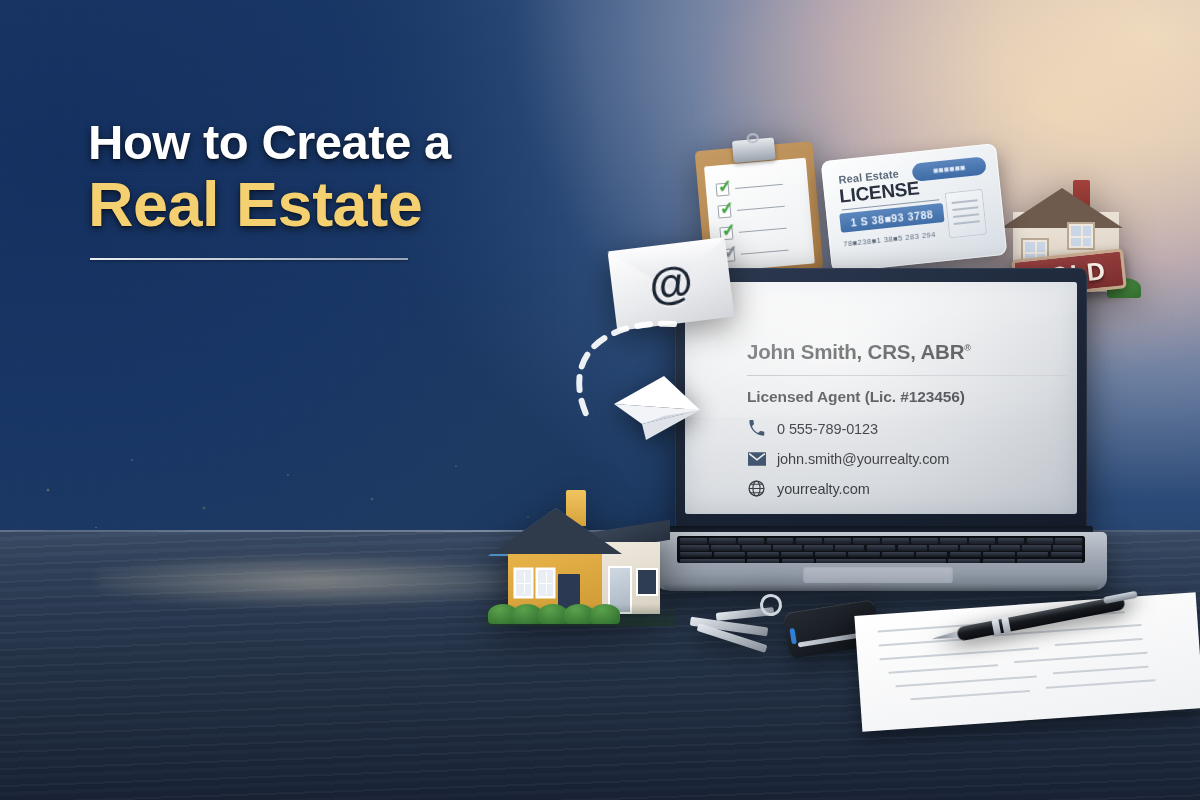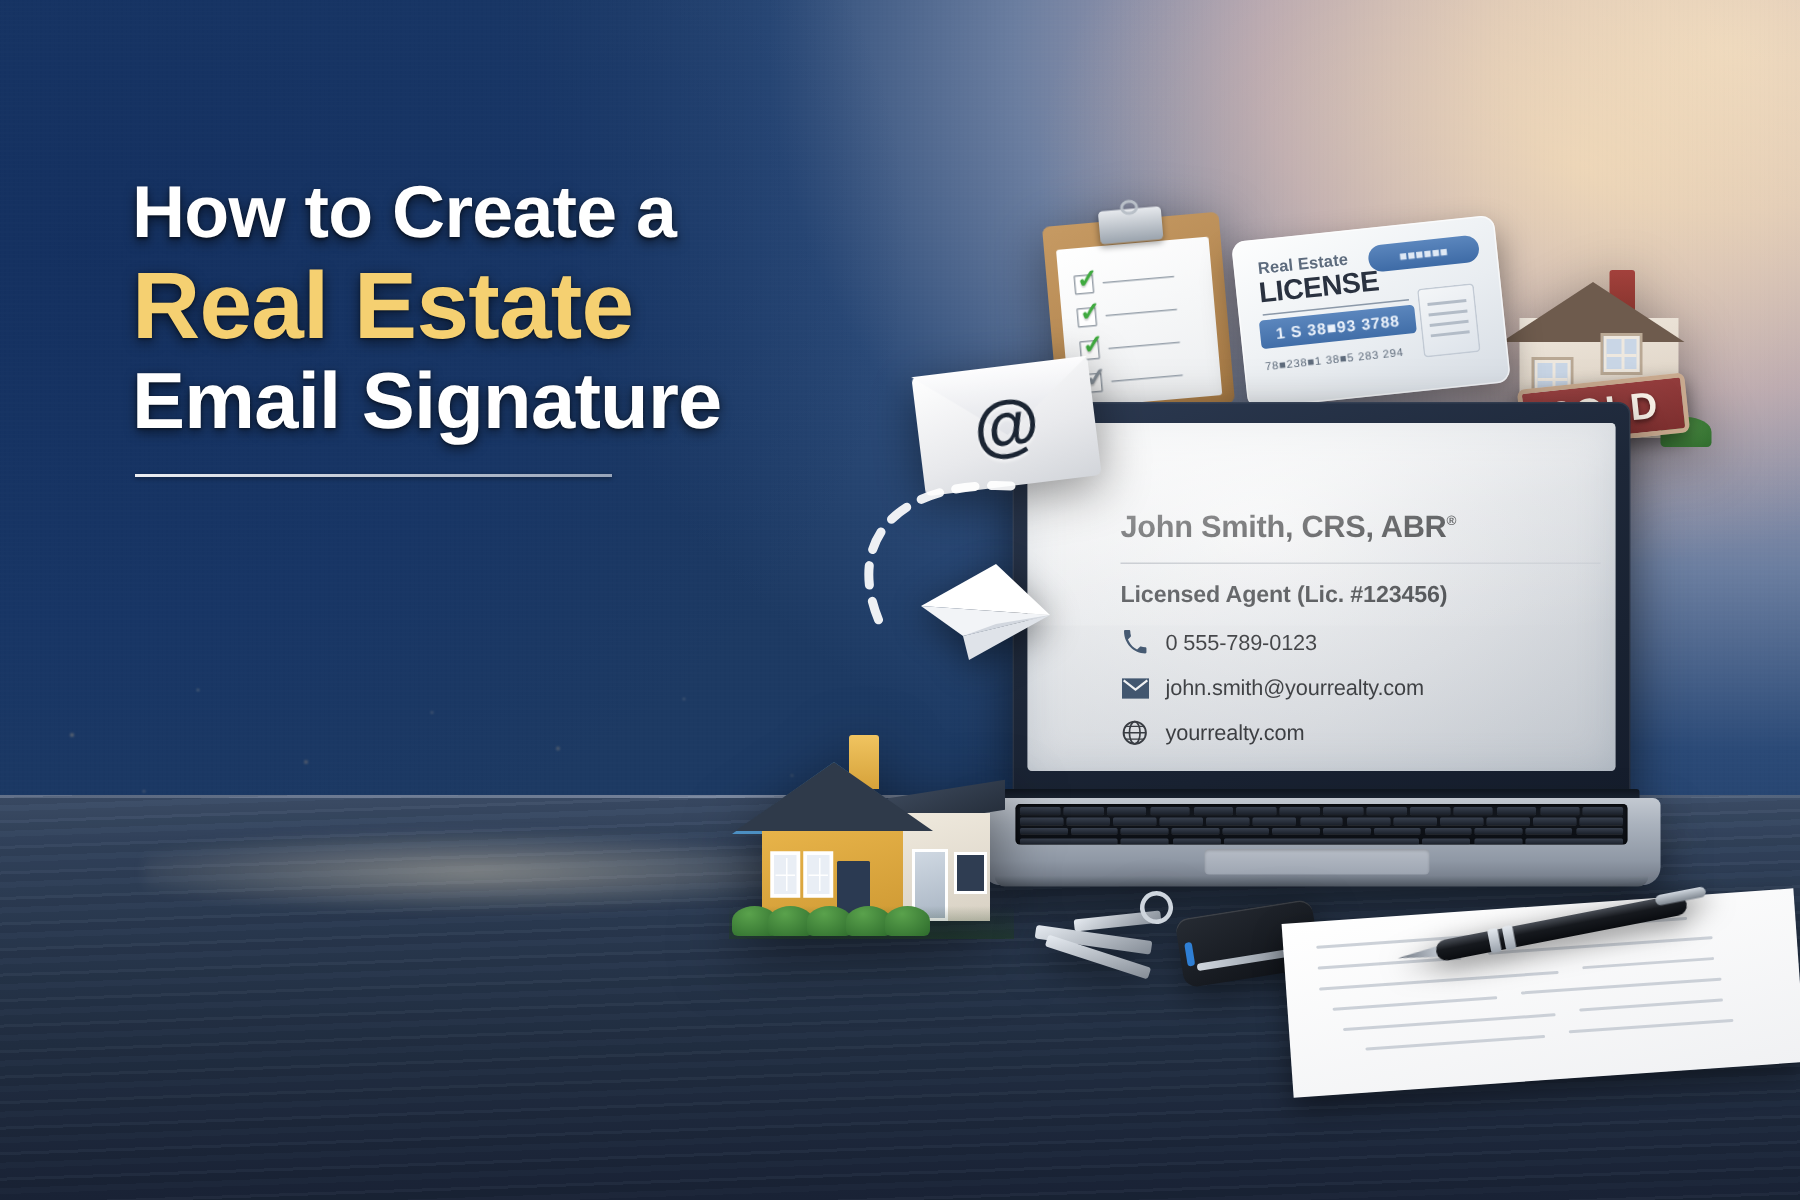--- a/index.html
+++ b/index.html
@@ -281,21 +281,20 @@
   <div class="desk">
     <div class="desk-edge"></div>
     <div class="desk-grain"></div>
     <div class="desk-shine"></div>
     <div class="desk-shine2"></div>
   </div>
 
   <div class="headline">
     <div class="hl hl1">How to Create a</div>
     <div class="hl hl3">Real Estate</div>
-    <div class="hl hl4">Email Signature</div>
     <div class="rule"></div>
   </div>
 
   <div class="clip">
     <div class="clip-board"></div>
     <div class="clip-paper"></div>
     <div class="clip-clamp"></div>
     <div class="clip-ring"></div>
     <div class="clip-item" style="left:18px;top:34px;">
       <span class="cbx">

